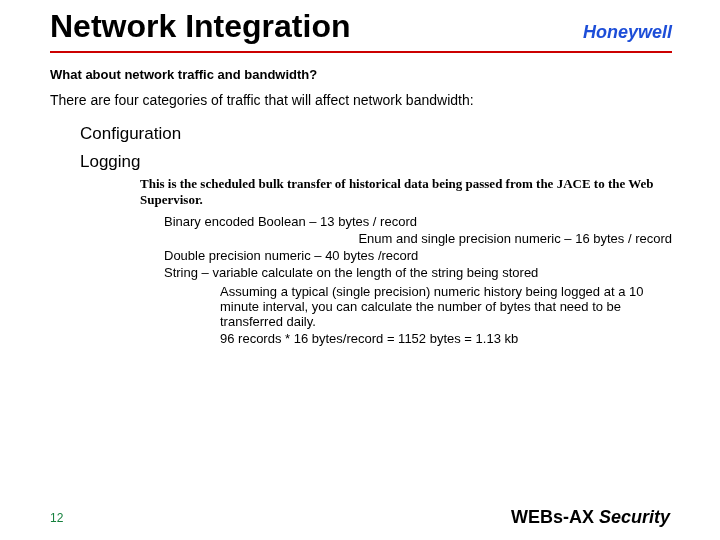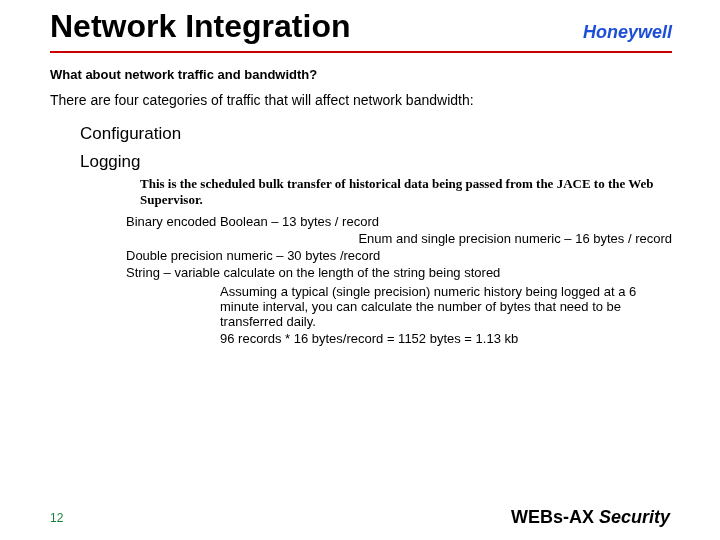--- a/index.html
+++ b/index.html
@@ -69,21 +69,21 @@
       margin-left: 30px;
       margin-bottom: 8px;
     }
 
     .indent-2 {
       margin-left: 60px;
       margin-bottom: 6px;
     }
 
     .indent-3 {
-      margin-left: 46px;
+      margin-left: 84px;
       margin-bottom: 4px;
     }
 
     .indent-4 {
       margin-left: 140px;
       margin-bottom: 4px;
     }
 
     .category-label {
       font-size: 17px;
@@ -150,26 +150,26 @@
         <span>Logging</span>
       </p>
 
       <div class="indent-2">
         <p class="bold-text">This is the scheduled bulk transfer of historical data being passed from the JACE to the Web Supervisor.</p>
       </div>
 
       <div class="indent-3">
         <p style="margin-bottom:2px;">Binary encoded Boolean – 13 bytes / record</p>
         <p style="margin-bottom:2px;text-align:right;">Enum and single precision numeric – 16 bytes / record</p>
-        <p style="margin-bottom:2px;">Double precision numeric – 30 bytes /record</p>
+        <p style="margin-bottom:2px;">Double precision numeric – 40 bytes /record</p>
         <p style="margin-bottom:4px;">String – variable calculate on the length of the string being stored</p>
       </div>
 
       <div class="indent-4">
-        <p style="margin-bottom:2px;">Assuming a typical (single precision) numeric history being logged at a 6 minute interval, you can calculate the number of bytes that need to be transferred daily.</p>
+        <p style="margin-bottom:2px;">Assuming a typical (single precision) numeric history being logged at a 10 minute interval, you can calculate the number of bytes that need to be transferred daily.</p>
         <p>96 records * 16 bytes/record = 1152 bytes = 1.13 kb</p>
       </div>
     </div>
 
   </div>
 
   <div class="footer-bar">
     <span class="page-number">12</span>
     <span class="webs-ax-security">
       <span class="webs-normal">WEBs-AX</span><span class="webs-italic"> Security</span>

